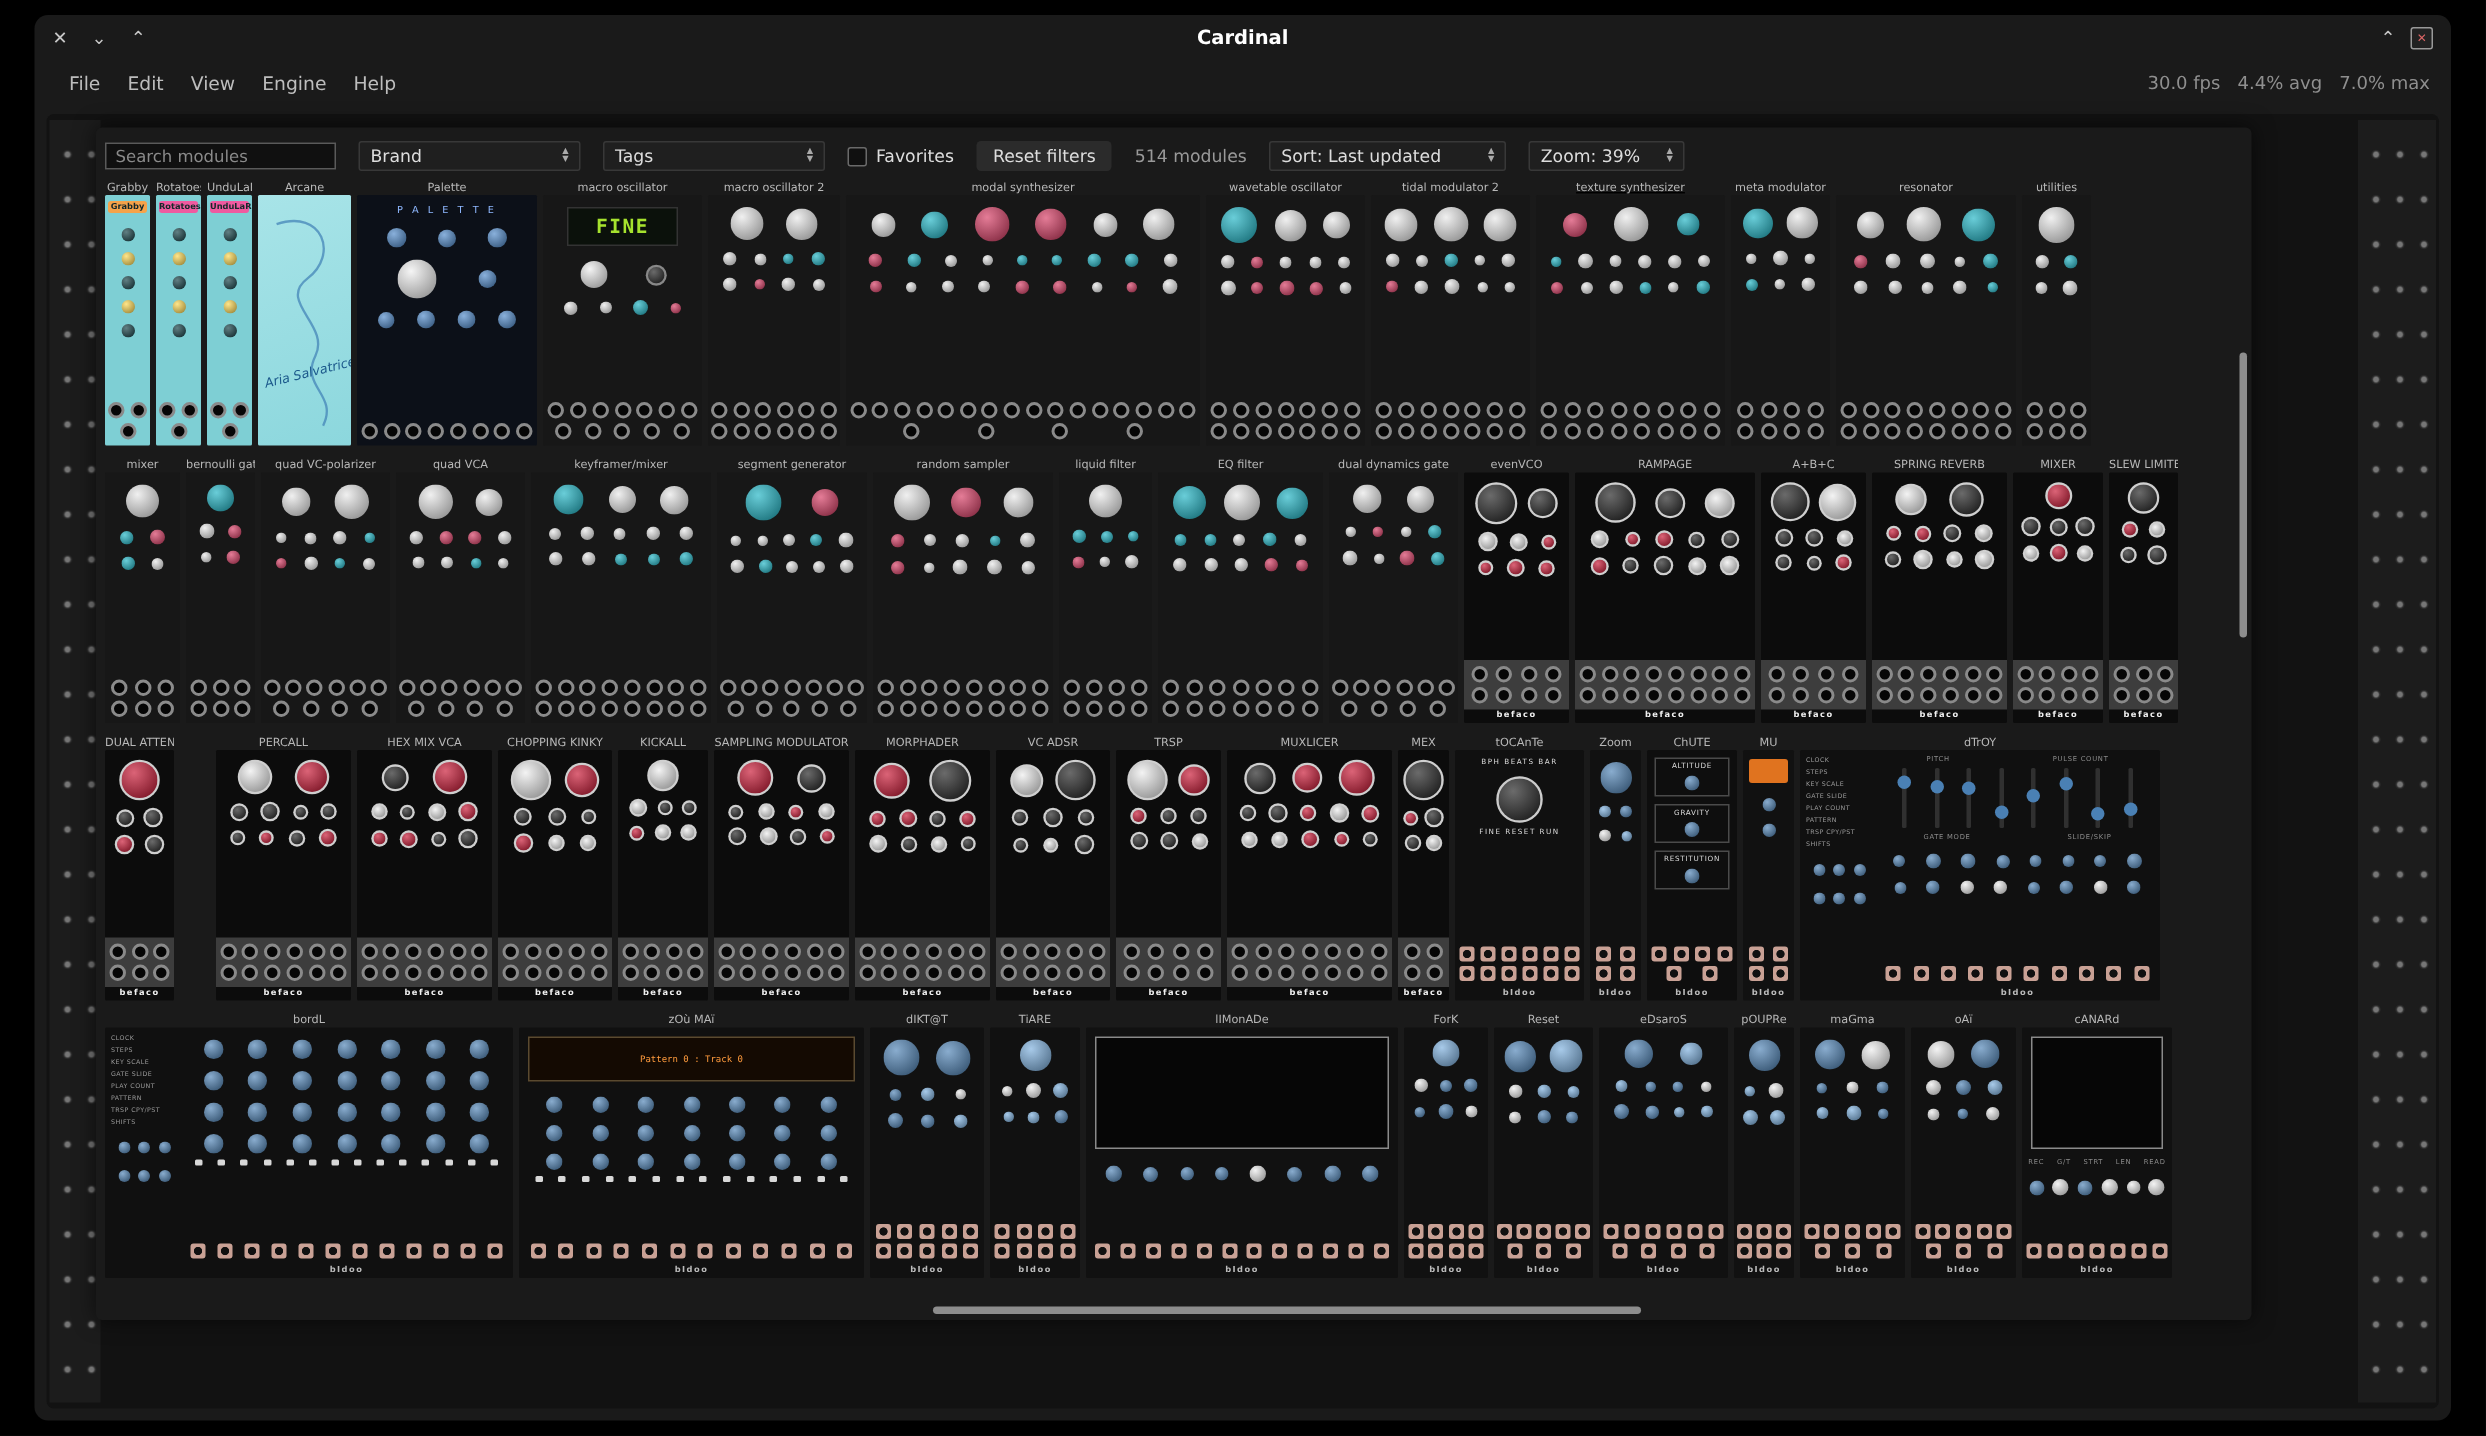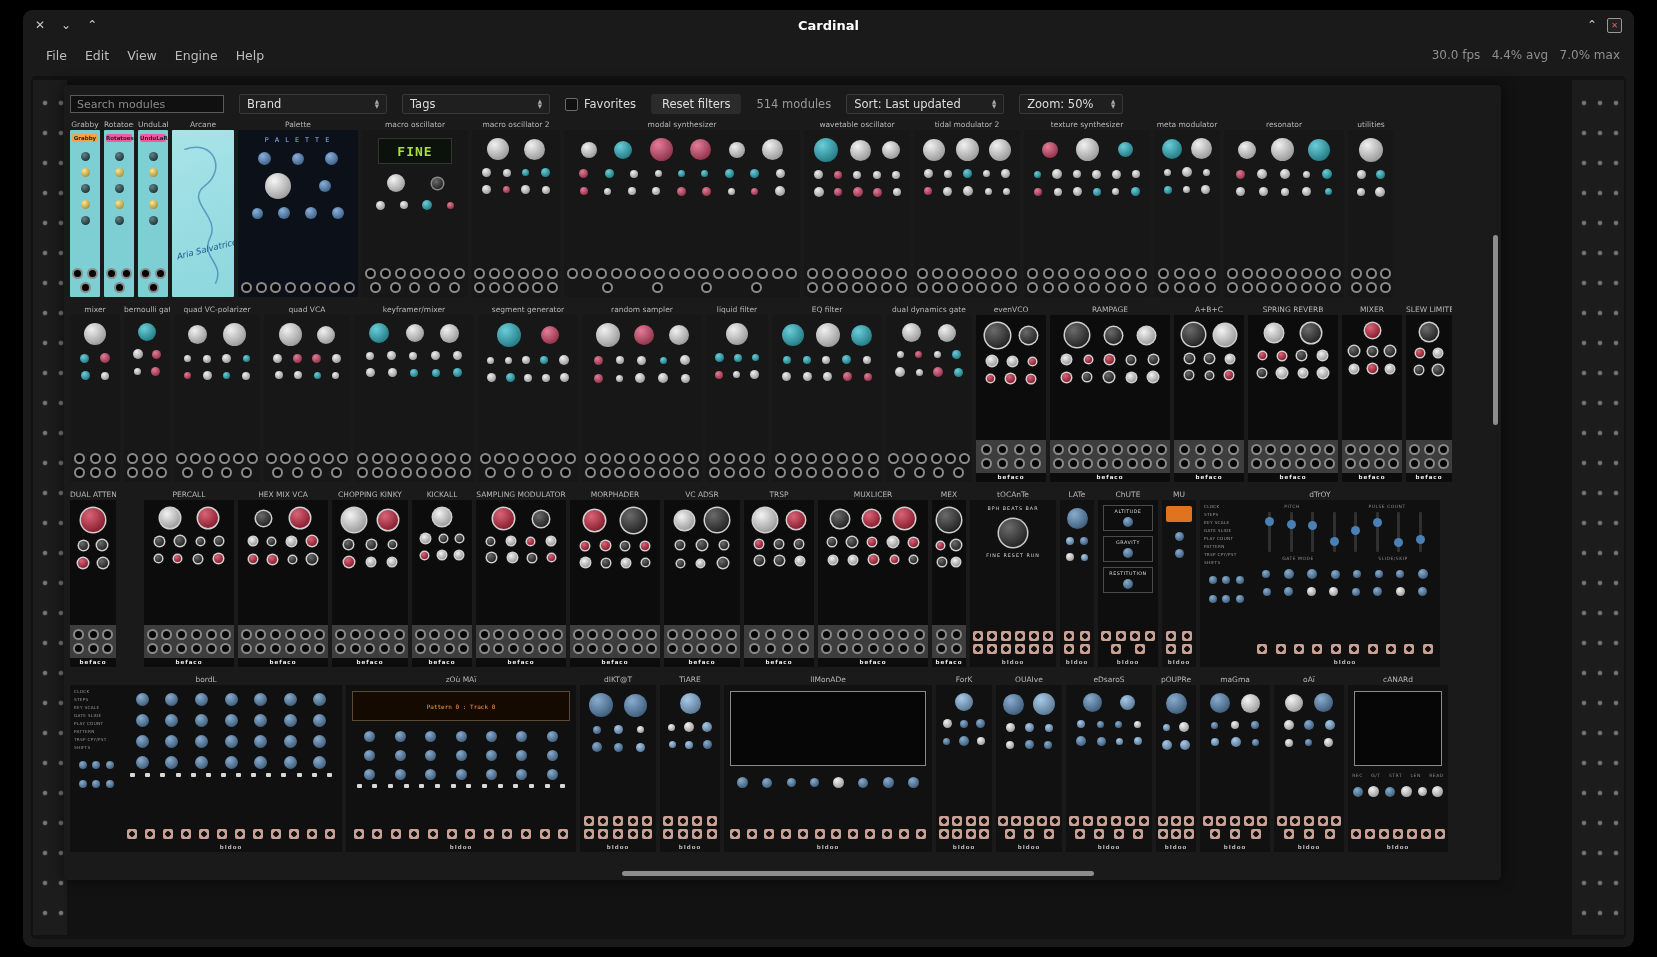--- a/index.html
+++ b/index.html
@@ -146,21 +146,21 @@
       <button class="resetbtn">Reset filters</button>
       <span class="count">514 modules</span>
       <div class="dd" style="width:142px">
         <span>Sort: Last updated</span>
         <span class="arrows">
             <i>▲</i>
             <i>▼</i>
           </span>
       </div>
       <div class="dd" style="width:88px">
-        <span>Zoom: 50%</span>
+        <span>Zoom: 39%</span>
         <span class="arrows">
             <i>▲</i>
             <i>▼</i>
           </span>
       </div>
     </div>
     <div class="mgrid">
         <div class="mrow">
           <div class="tile" style="width: 30px;">
             <div class="tile-label">Grabby</div>
@@ -451,21 +451,21 @@
                 <div class="jack"></div>
                 <div class="jack"></div>
                 <div class="jack"></div>
                 <div class="jack"></div>
                 <div class="jack"></div>
                 <div class="jack"></div>
                 <div class="jack"></div>
               </div>
             </div>
           </div>
-          <div class="tile" style="width: 126px;">
+          <div class="tile" style="width: 126px; text-decoration: underline;">
             <div class="tile-label">texture synthesizer</div>
             <div class="panel" style="background: rgb(23, 23, 23);">
               <div class="sec">
                 <div class="knob" style="height: 16px; width: 16px; background-color: rgb(214, 54, 95);"></div>
                 <div class="knob" style="height: 23px; width: 23px; background-color: rgb(232, 232, 232);"></div>
                 <div class="knob" style="height: 15px; width: 15px; background-color: rgb(25, 179, 196);"></div>
               </div>
               <div class="sec">
                 <div class="knob" style="height: 7px; width: 7px; background-color: rgb(25, 179, 196);"></div>
                 <div class="knob" style="height: 10px; width: 10px; background-color: rgb(232, 232, 232);"></div>
@@ -1505,21 +1505,21 @@
                 <div class="jack-sq"></div>
                 <div class="jack-sq"></div>
                 <div class="jack-sq"></div>
                 <div class="jack-sq"></div>
                 <div class="jack-sq"></div>
               </div>
               <div class="plogo" style="color: rgb(187, 187, 187);">bIdoo</div>
             </div>
           </div>
           <div class="tile" style="width: 34px;">
-            <div class="tile-label">LATe</div>
+            <div class="tile-label">Zoom</div>
             <div class="panel" style="background: rgb(17, 17, 17);">
               <div class="sec">
                 <div class="knob" style="height: 21px; width: 21px; background-color: rgb(74, 128, 180);"></div>
               </div>
               <div class="sec">
                 <div class="knob" style="height: 8px; width: 8px; background-color: rgb(121, 174, 222);"></div>
                 <div class="knob" style="height: 8px; width: 8px; background-color: rgb(74, 128, 180);"></div>
               </div>
               <div class="sec">
                 <div class="knob" style="height: 8px; width: 8px; background-color: rgb(237, 237, 237);"></div>
@@ -1948,21 +1948,21 @@
                 <div class="jack-sq"></div>
                 <div class="jack-sq"></div>
                 <div class="jack-sq"></div>
                 <div class="jack-sq"></div>
                 <div class="jack-sq"></div>
               </div>
               <div class="plogo" style="color: rgb(187, 187, 187);">bIdoo</div>
             </div>
           </div>
           <div class="tile" style="width: 66px;">
-            <div class="tile-label">OUAIve</div>
+            <div class="tile-label">Reset</div>
             <div class="panel" style="background: rgb(17, 17, 17);">
               <div class="sec">
                 <div class="knob" style="height: 21px; width: 21px; background-color: rgb(74, 128, 180);"></div>
                 <div class="knob" style="height: 22px; width: 22px; background-color: rgb(121, 174, 222);"></div>
               </div>
               <div class="sec">
                 <div class="knob" style="height: 9px; width: 9px; background-color: rgb(237, 237, 237);"></div>
                 <div class="knob" style="height: 9px; width: 9px; background-color: rgb(121, 174, 222);"></div>
                 <div class="knob" style="height: 8px; width: 8px; background-color: rgb(121, 174, 222);"></div>
               </div>

